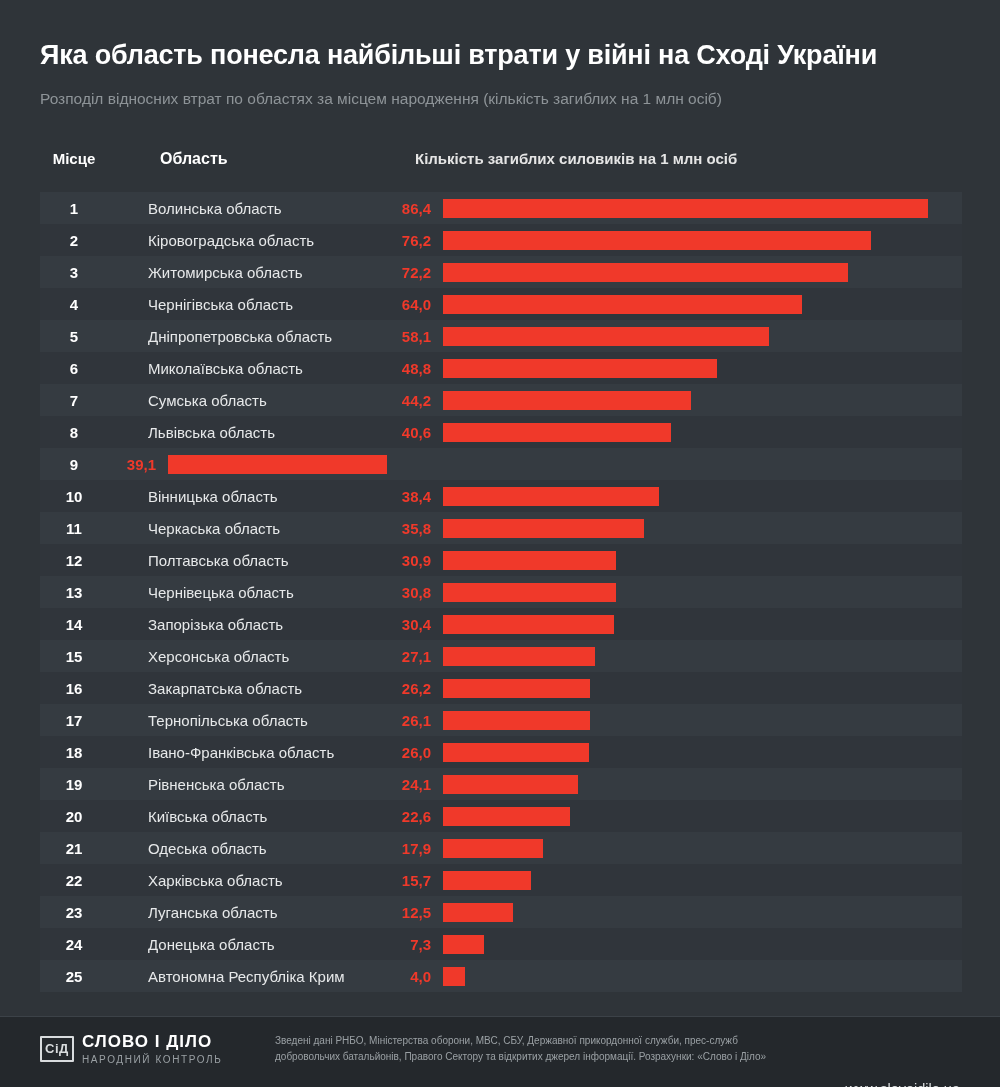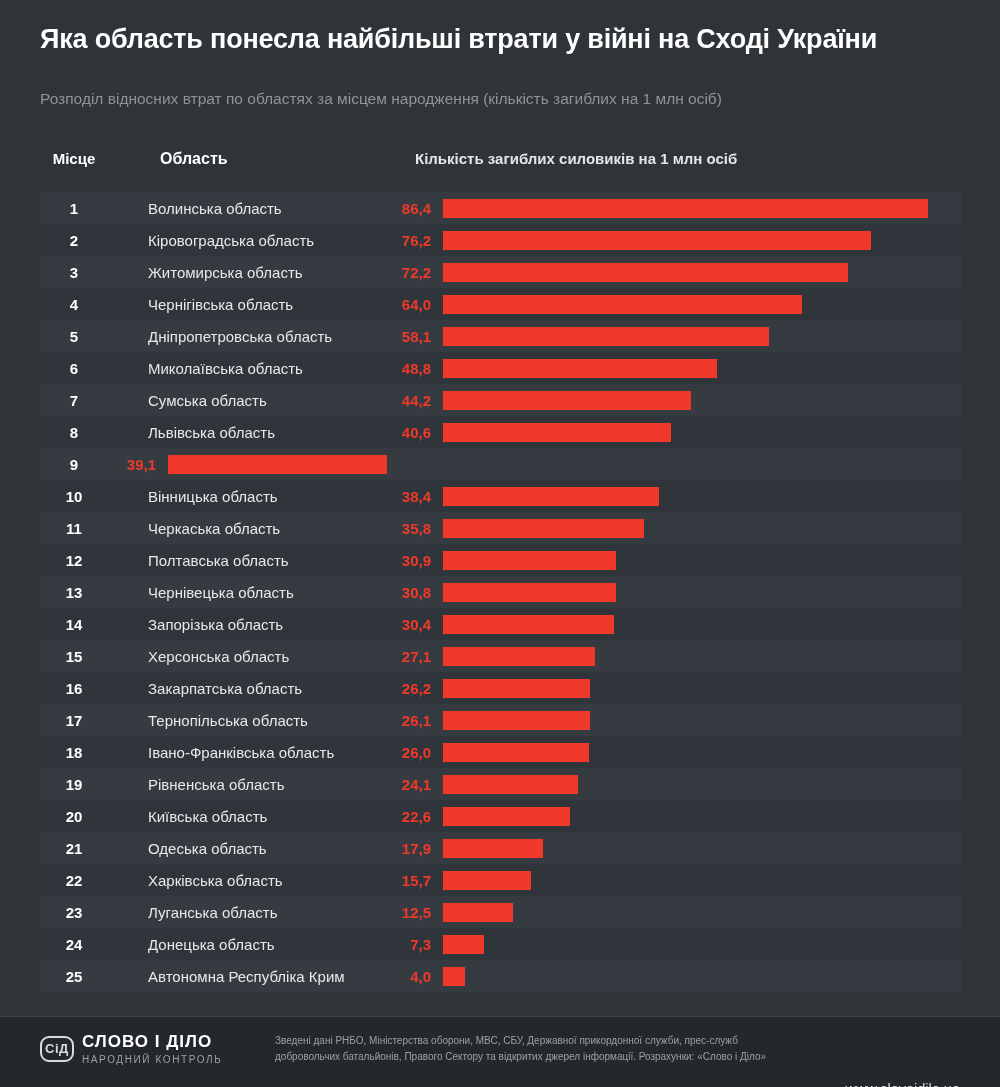--- a/index.html
+++ b/index.html
@@ -10,21 +10,21 @@
     font-family: "Liberation Sans", sans-serif;
   }
   .page {
     position: relative;
     width: 1000px; height: 1087px;
     background: #2f3439;
     overflow: hidden;
   }
   .title {
     position: absolute;
-    left: 40px; top: 24px; width: 930px;
+    left: 40px; top: 40px; width: 930px;
     font-size: 27px;
     font-weight: bold;
     color: #ffffff;
     letter-spacing: -0.2px;
   }
   .subtitle {
     position: absolute;
     left: 40px; top: 90px; width: 930px;
     font-size: 15.5px;
     color: #8e9498;
@@ -119,21 +119,21 @@
   .logo {
     position: absolute;
     left: 40px; top: 16px;
     display: flex;
     align-items: center;
     gap: 8px;
   }
   .logo-mark {
     width: 34px; height: 26px;
     border: 2px solid #d9dcde;
-    border-radius: 9px;
+    border-radius: 1px;
     color: #d9dcde;
     font-size: 13px;
     font-weight: bold;
     display: flex;
     align-items: center;
     justify-content: center;
     letter-spacing: 0.5px;
   }
   .logo-text { line-height: 1.1; }
   .logo-main {

